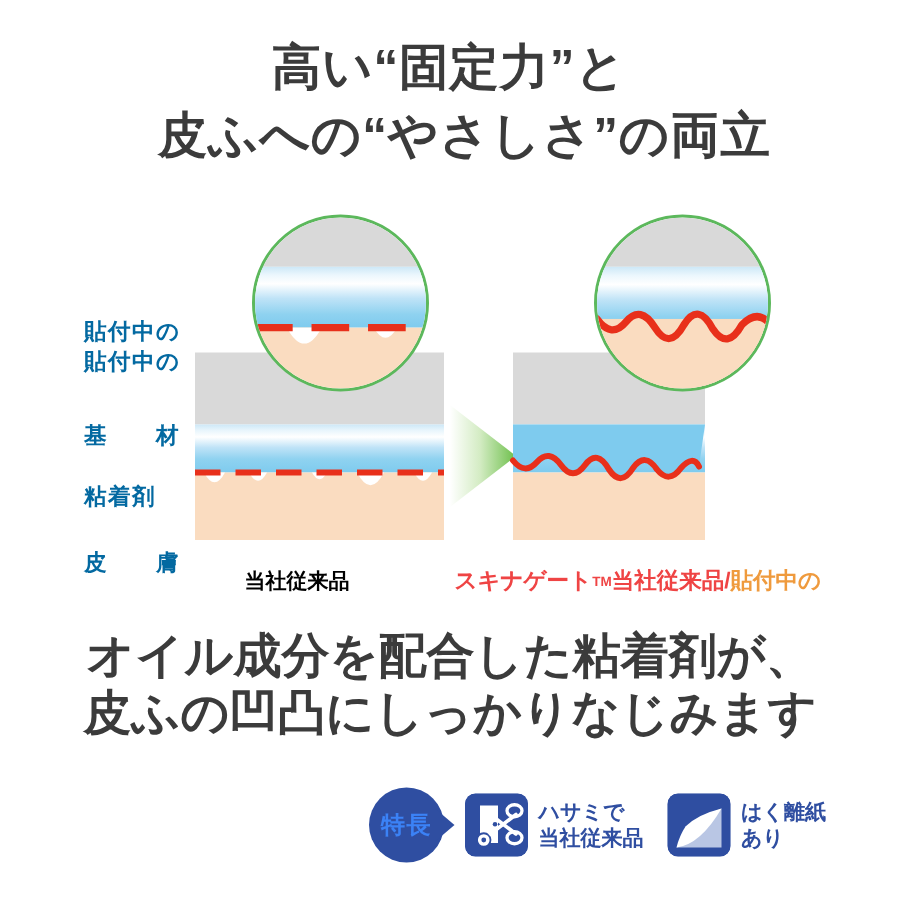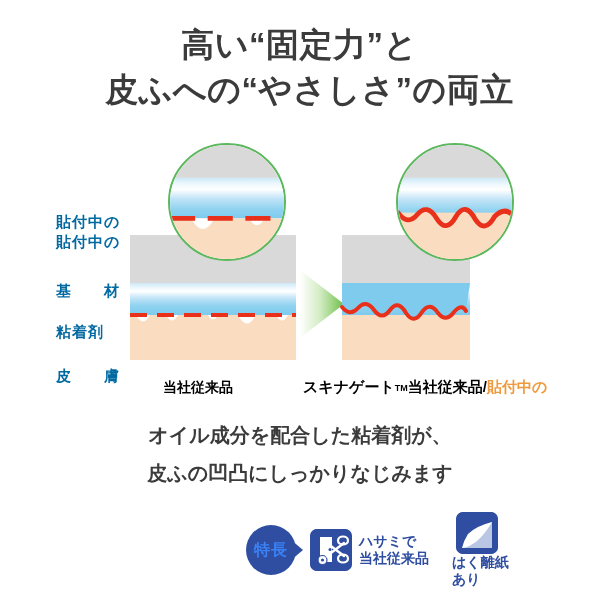--- a/index.html
+++ b/index.html
@@ -64,29 +64,29 @@
   #mag-right{left:396px;top:143px;width:118px;height:118px;}
   .magnifier svg{position:absolute;left:0;top:0;width:100%;height:100%;}
 
   
   #arrow{position:absolute;left:298px;top:268px;width:48px;height:72px;}
 
   
   .caption{position:absolute;font-size:14px;font-weight:700;white-space:nowrap;}
   #cap-left{left:163px;top:379px;color:#000000;}
   #cap-right{left:303px;top:378px;font-size:15px;}
-  #cap-right .green{color:#000000;}
+  #cap-right .green{color:#ef4444;}
   #cap-right .tm{font-size:9px;vertical-align:0.12em;}
   #cap-right .orange{color:#ef9a3d;}
 
   
   .subhead{
     position:absolute;left:0;top:418px;width:600px;
-    text-align:center;font-size:20px;line-height:38px;
-    font-weight:700;color:#3b3b3b;white-space:nowrap;font-family:Liberation Mono, monospace;
+    text-align:center;font-size:32px;line-height:38px;
+    font-weight:700;color:#3b3b3b;white-space:nowrap;
   }
   .subhead .l2{display:block;}
 
   
   #features{position:absolute;left:246px;top:522px;height:56px;
     display:flex;align-items:center;gap:0px;}
 
   .bubble{position:relative;width:58px;height:54px;flex:0 0 auto;}
   .bubble svg{position:absolute;left:0;top:0;}
   .bubble .bt{position:absolute;left:0;top:0;width:50px;height:54px;
@@ -94,21 +94,21 @@
     color:#3b82f6;font-size:16px;font-weight:700;letter-spacing:1px;}
 
   .feat{display:flex;align-items:center;flex:0 0 auto;}
   .feat .ico{width:42px;height:42px;border-radius:7px;background:#2f4ea1;
     position:relative;flex:0 0 auto;overflow:hidden;}
   .feat .ico svg{position:absolute;left:0;top:0;}
   .feat .ftxt{margin-left:7px;font-size:14px;line-height:17px;
     font-weight:700;color:#2f4ea1;white-space:nowrap;}
   .feat .ftxt span{display:block;}
   #feat-scissors{margin-left:6px;}
-  #feat-release{margin-left:16px;flex-direction:column;}
+  #feat-release{margin-left:16px;}
 </style>
 </head>
 <body>
 
 <div id="stage">
 
   <div class="headline">
     <span>高い“固定力”と</span>
     <span class="l2">皮ふへの“やさしさ”の両立</span>
   </div>

